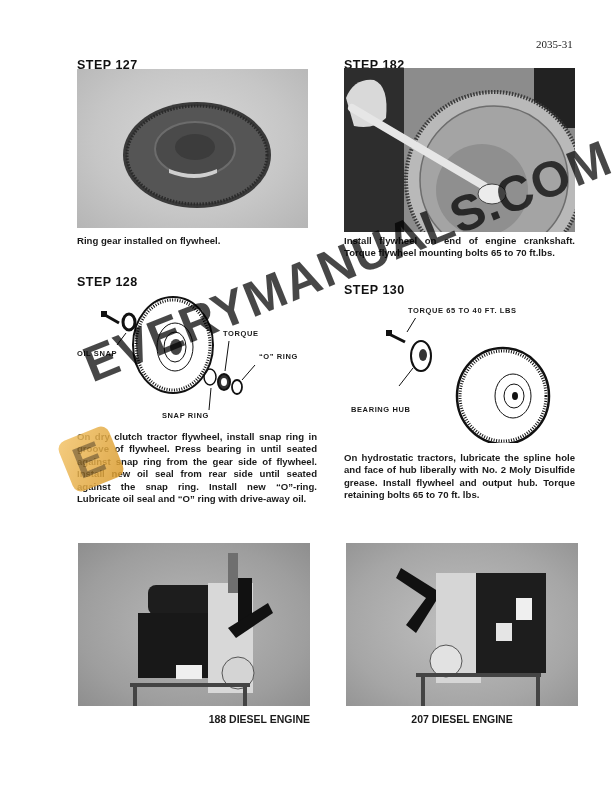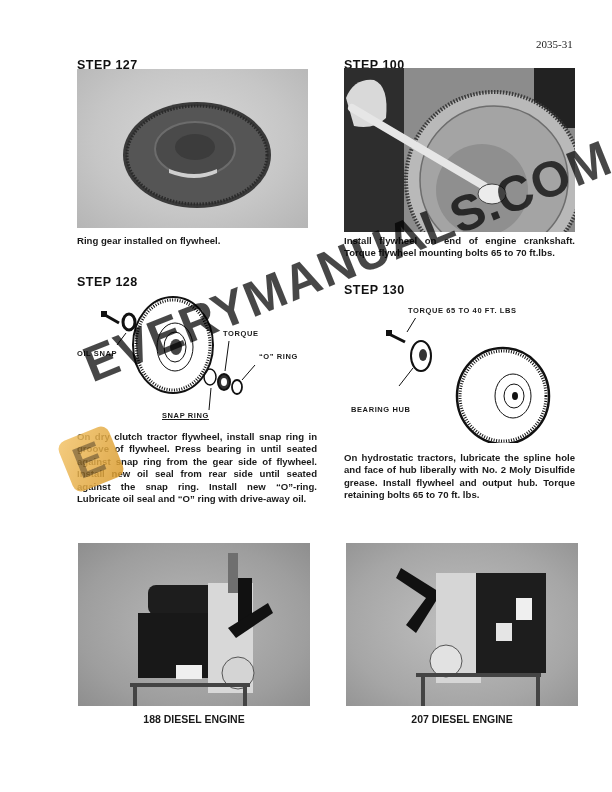--- a/index.html
+++ b/index.html
@@ -81,24 +81,24 @@
   <ellipse cx="142" cy="92" rx="5" ry="7" fill="none" stroke="#111" stroke-width="1.8"></ellipse>
 
   <line x1="22" y1="50" x2="31" y2="38" stroke="#111" stroke-width="1"></line>
   <line x1="134" y1="46" x2="130" y2="76" stroke="#111" stroke-width="1"></line>
   <line x1="160" y1="70" x2="147" y2="85" stroke="#111" stroke-width="1"></line>
   <line x1="114" y1="115" x2="116" y2="93" stroke="#111" stroke-width="1"></line>
 </svg>
 <div class="callout" style="left:77px; top:349px;">OIL SNAP</div>
 <div class="callout" style="left:223px; top:329px;">TORQUE</div>
 <div class="callout" style="left:259px; top:352px;text-align:center;">“O” RING</div>
-<div class="callout" style="left:162px; top:411px;text-decoration:underline;">SNAP RING</div>
+<div class="callout" style="left:162px; top:411px;">SNAP RING</div>
 <div class="caption" style="left:77px; top:431px; width:240px;">On dry clutch tractor flywheel, install snap ring in groove of flywheel. Press bearing in until seated against snap ring from the gear side of flywheel. Install new oil seal from rear side until seated against the snap ring. Install new “O”-ring. Lubricate oil seal and “O” ring with drive-away oil.</div>
 
-<div class="step-heading" style="left:344px; top:58px;">STEP 100</div>
+<div class="step-heading" style="left:344px; top:58px;">STEP 182</div>
 <div class="photo" style="left:344px; top:68px; width:231px; height:164px; background:#9a9a9a;">
   <svg width="231" height="164" viewBox="0 0 231 164">
     <rect x="0" y="0" width="231" height="164" fill="#8c8c8c"></rect>
     <rect x="0" y="0" width="60" height="164" fill="#2d2d2d"></rect>
     <rect x="190" y="0" width="41" height="60" fill="#222"></rect>
     <circle cx="150" cy="112" r="88" fill="#b9b9b9" stroke="#3a3a3a" stroke-width="4" stroke-dasharray="1.5 1.5"></circle>
     <circle cx="150" cy="112" r="74" fill="#a4a4a4" stroke="#6d6d6d" stroke-width="1.5"></circle>
     <circle cx="138" cy="122" r="46" fill="#8f8f8f"></circle>
     <path d="M2 30 Q10 10 30 12 Q45 18 42 50 Q30 62 10 58 Z" fill="#d9d9d9"></path>
     <line x1="8" y1="40" x2="140" y2="118" stroke="#e6e6e6" stroke-width="8" stroke-linecap="round"></line>
@@ -139,21 +139,21 @@
     <rect x="150" y="10" width="10" height="40" fill="#6f6f6f"></rect>
     <rect x="160" y="35" width="14" height="45" fill="#111"></rect>
     <path d="M150 85 L190 60 L195 70 L158 95 Z" fill="#111"></path>
     <circle cx="160" cy="130" r="16" fill="#d4d4d4" stroke="#555"></circle>
     <rect x="98" y="122" width="26" height="14" fill="#efefef"></rect>
     <rect x="52" y="140" width="120" height="4" fill="#444"></rect>
     <rect x="55" y="140" width="4" height="23" fill="#444"></rect>
     <rect x="165" y="140" width="4" height="23" fill="#444"></rect>
   </svg>
 </div>
-<div class="caption-center" style="left:78px; top:713px; width:232px;">188 DIESEL ENGINE</div>
+<div class="caption-center" style="left:78px; top:713px; width:232px;text-align:right;">188 DIESEL ENGINE</div>
 
 <div class="photo" style="left:346px; top:543px; width:232px; height:163px; background: radial-gradient(ellipse at 50% 50%, #c0c0c0 0%, #a6a6a6 70%, #959595 100%);">
   <svg width="232" height="163" viewBox="0 0 232 163">
     <path d="M55 25 L95 50 L70 90 L60 82 L80 55 L50 35 Z" fill="#111"></path>
     <rect x="90" y="30" width="45" height="110" fill="#d6d6d6"></rect>
     <rect x="130" y="30" width="70" height="100" fill="#1d1d1d"></rect>
     <rect x="170" y="55" width="16" height="22" fill="#efefef"></rect>
     <rect x="150" y="80" width="16" height="18" fill="#e5e5e5"></rect>
     <circle cx="100" cy="118" r="16" fill="#e2e2e2" stroke="#555"></circle>
     <rect x="70" y="130" width="125" height="4" fill="#444"></rect>

